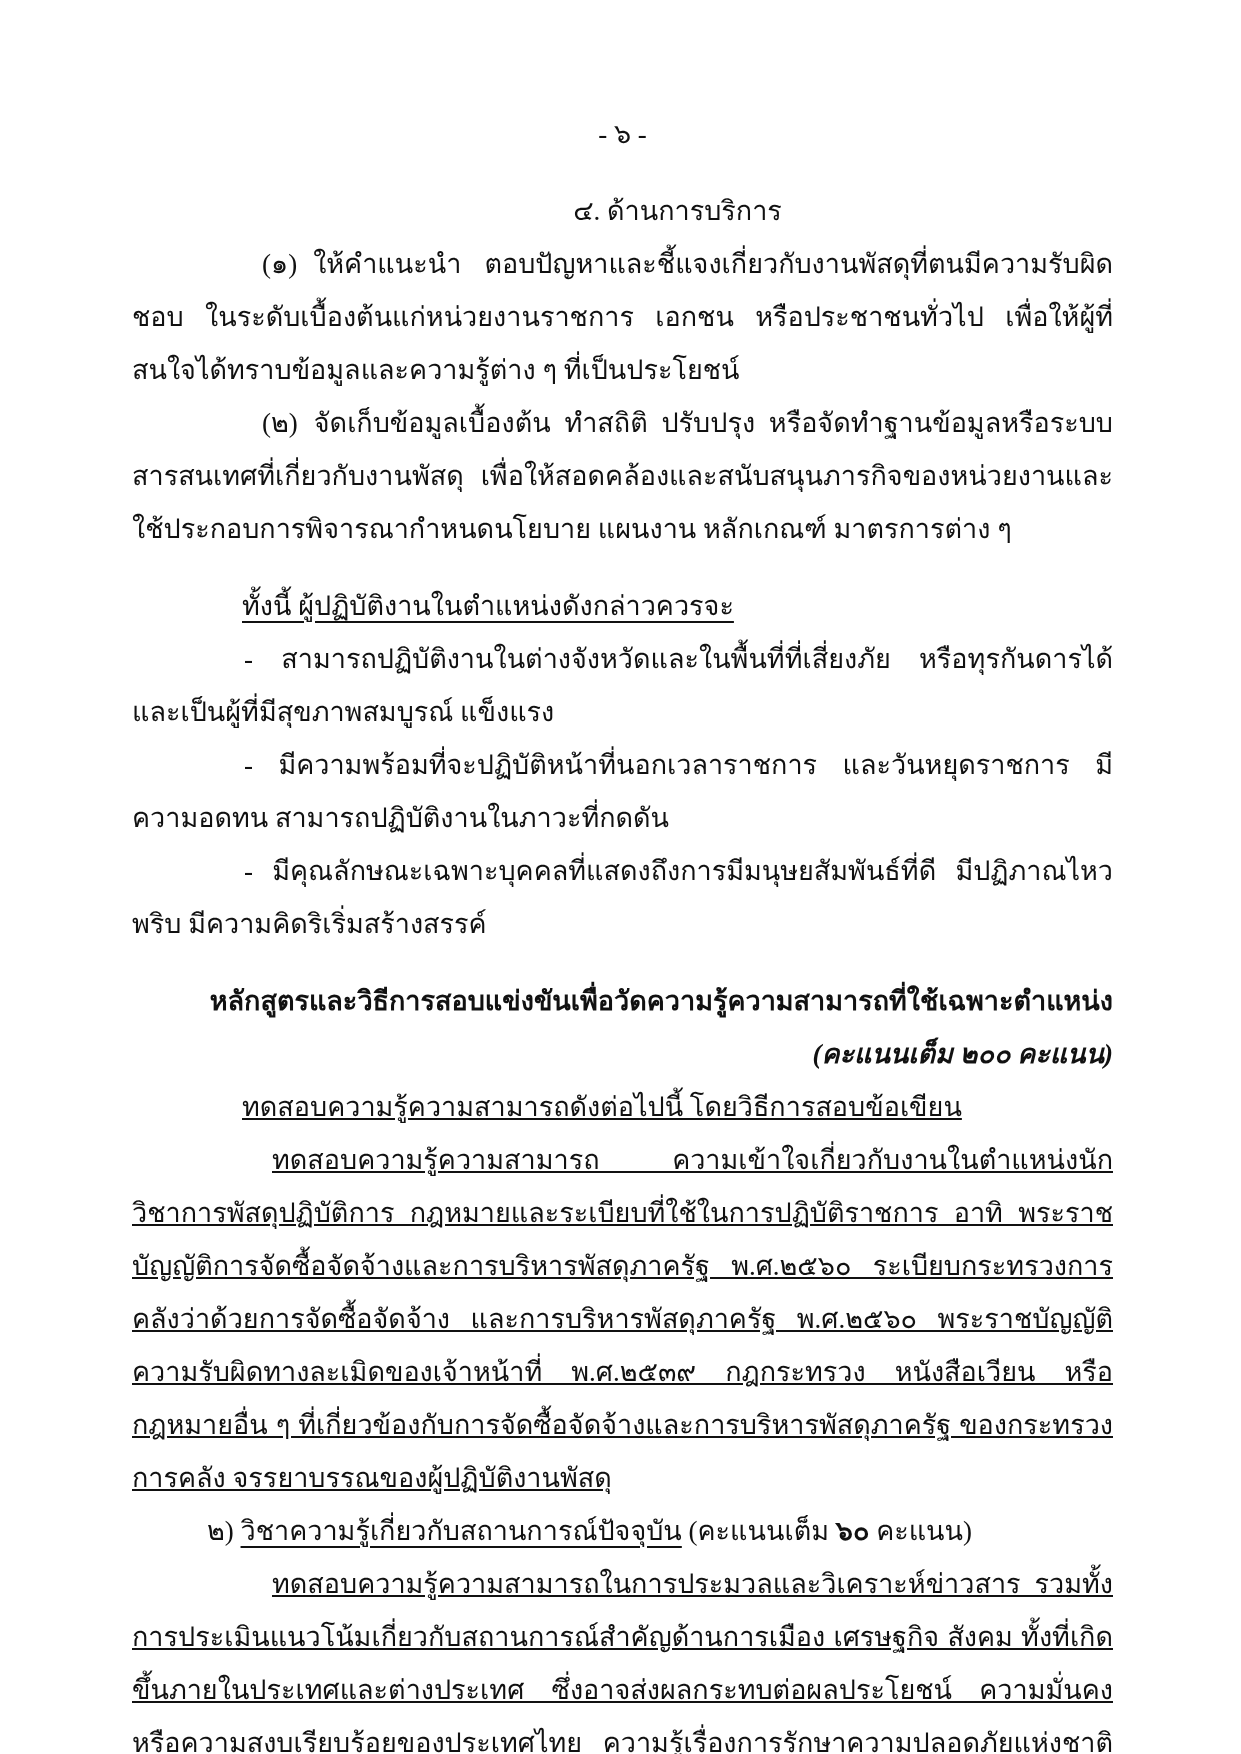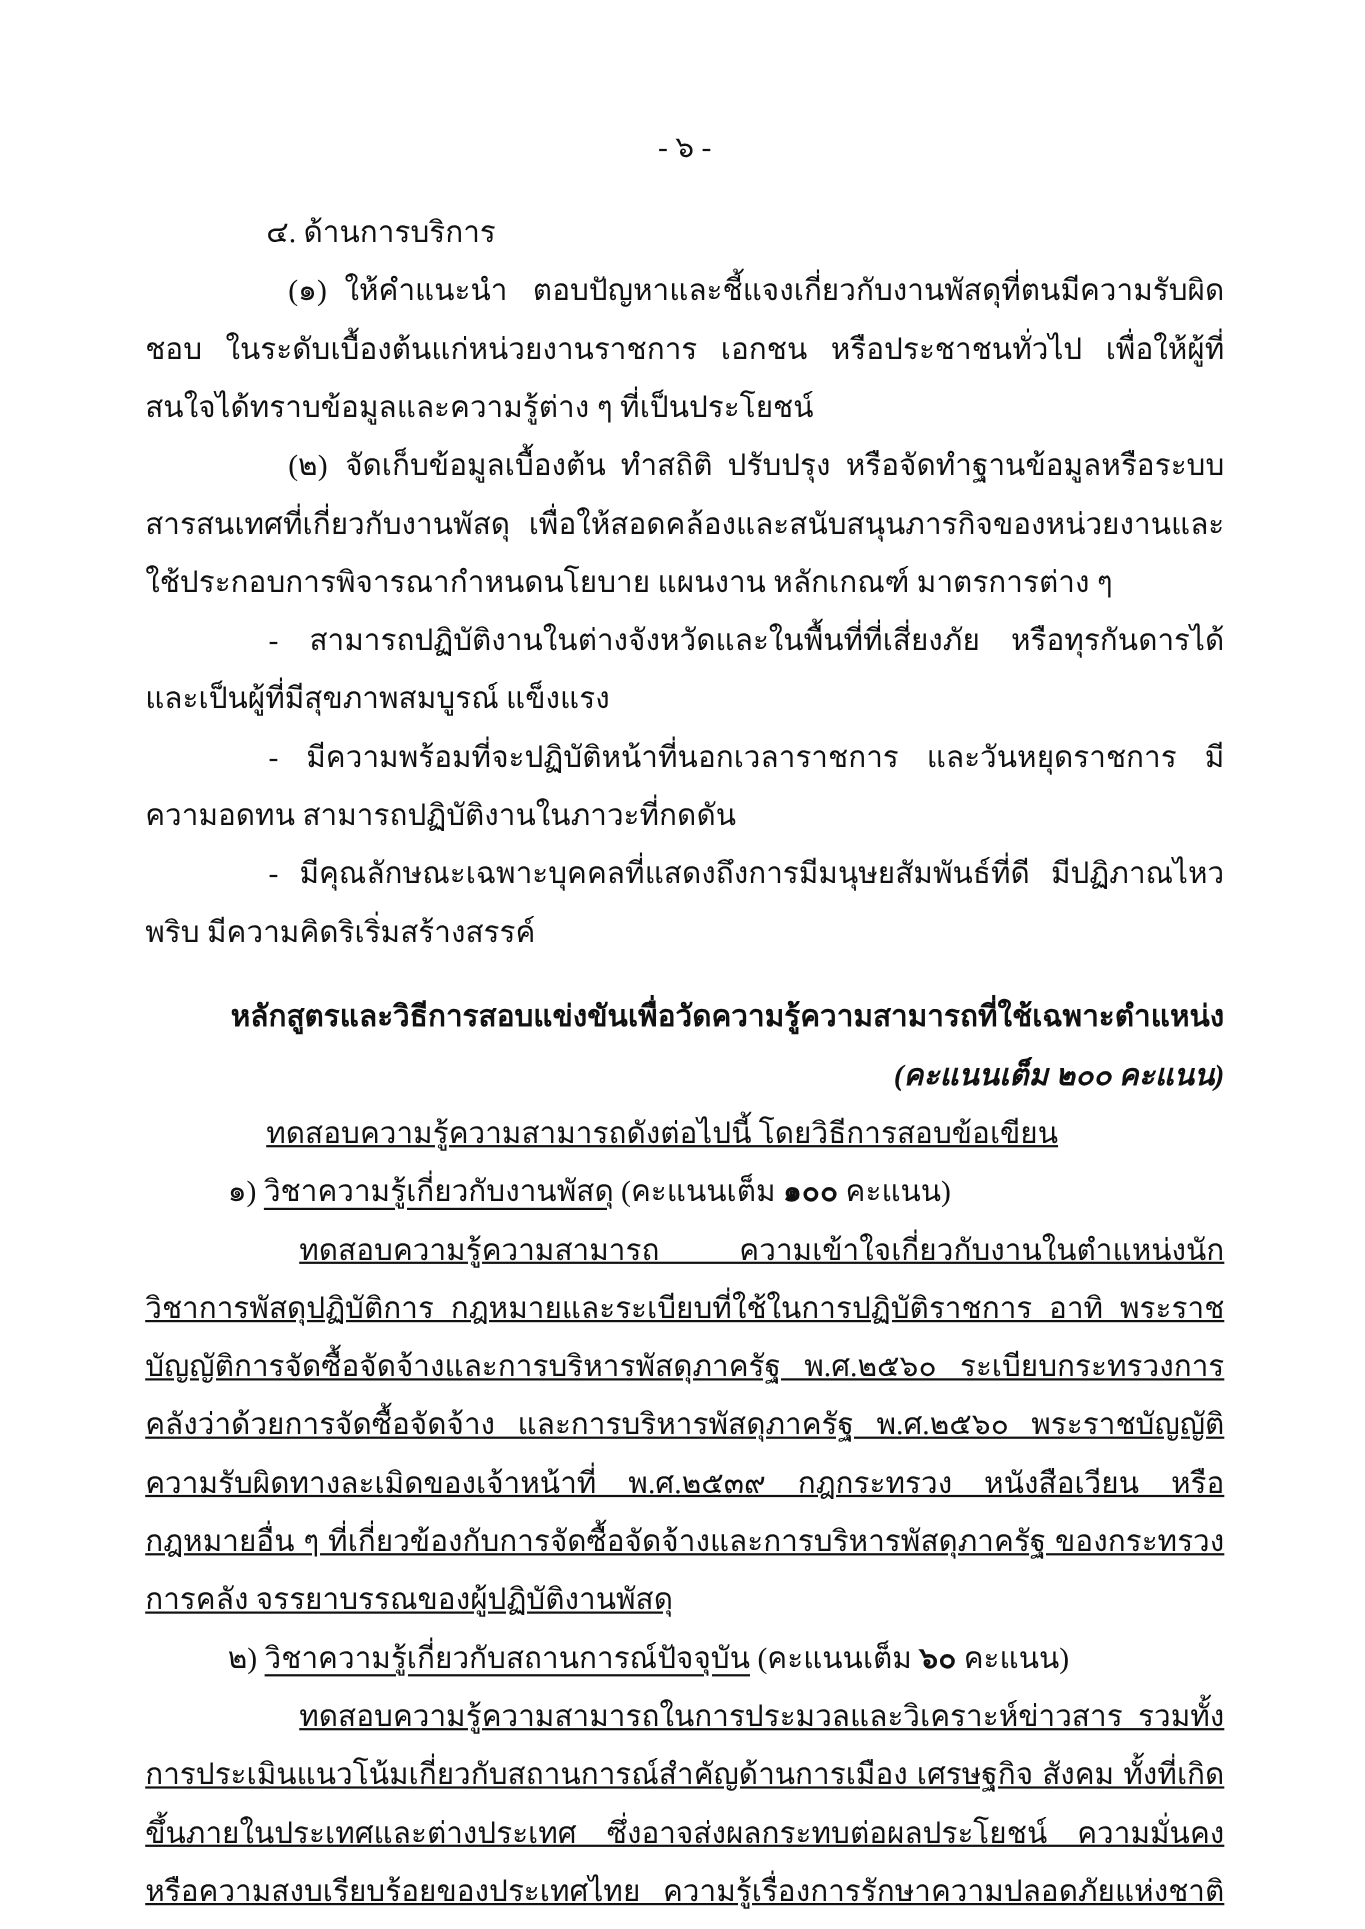--- a/index.html
+++ b/index.html
@@ -24,21 +24,21 @@
   p {
     margin: 0;
     text-align: justify;
   }
   .page-number {
     text-align: center;
     margin-bottom: 24px;
   }
   .section-heading {
     text-indent: 110px;
-    text-align: left;
+    text-align: center;
   }
   .duty-par {
     text-indent: 130px;
   }
   .item-num {
     margin-right: 16px;
   }
   .qualities-heading {
     margin-top: 24px;
     text-indent: 110px;
@@ -86,30 +86,30 @@
 <div class="page">
 
   <p class="page-number">- ๖ -</p>
 
   <p class="section-heading">๔. ด้านการบริการ</p>
 
   <p class="duty-par"><span class="item-num">(๑)</span><span>ให้คำแนะนำ ตอบปัญหาและชี้แจงเกี่ยวกับงานพัสดุที่ตนมีความรับผิดชอบ ในระดับเบื้องต้นแก่หน่วยงานราชการ เอกชน หรือประชาชนทั่วไป เพื่อให้ผู้ที่สนใจได้ทราบข้อมูลและความรู้ต่าง ๆ ที่เป็นประโยชน์</span></p>
 
   <p class="duty-par"><span class="item-num">(๒)</span><span>จัดเก็บข้อมูลเบื้องต้น ทำสถิติ ปรับปรุง หรือจัดทำฐานข้อมูลหรือระบบสารสนเทศที่เกี่ยวกับงานพัสดุ เพื่อให้สอดคล้องและสนับสนุนภารกิจของหน่วยงานและใช้ประกอบการพิจารณากำหนดนโยบาย แผนงาน หลักเกณฑ์ มาตรการต่าง ๆ</span></p>
 
+  <p class="qualities-heading"><span class="u-text">ทั้งนี้ ผู้ปฏิบัติงานในตำแหน่งดังกล่าวควรจะ</span></p>
 
   <p class="bullet-par">- สามารถปฏิบัติงานในต่างจังหวัดและในพื้นที่ที่เสี่ยงภัย หรือทุรกันดารได้ และเป็นผู้ที่มีสุขภาพสมบูรณ์ แข็งแรง</p>
   <p class="bullet-par">- มีความพร้อมที่จะปฏิบัติหน้าที่นอกเวลาราชการ และวันหยุดราชการ มีความอดทน สามารถปฏิบัติงานในภาวะที่กดดัน</p>
   <p class="bullet-par">- มีคุณลักษณะเฉพาะบุคคลที่แสดงถึงการมีมนุษยสัมพันธ์ที่ดี มีปฏิภาณไหวพริบ มีความคิดริเริ่มสร้างสรรค์</p>
 
   <p class="exam-heading"><span>หลักสูตรและวิธีการสอบแข่งขันเพื่อวัดความรู้ความสามารถที่ใช้เฉพาะตำแหน่ง</span> <span class="score-note">(คะแนนเต็ม ๒๐๐ คะแนน)</span></p>
 
   <p class="exam-intro">ทดสอบความรู้ความสามารถดังต่อไปนี้  โดยวิธีการสอบข้อเขียน</p>
 
-  <p class="subject-line"><span>๑)</span> <span class="subject-name">วิชาความรู้เกี่ยวกับงานพัสดุ</span> <span>(คะแนนเต็ม</span> <span class="score-bold">๑๐๐</span> <span>คะแนน)</span></p>
 
   <p class="subject-desc">ทดสอบความรู้ความสามารถ ความเข้าใจเกี่ยวกับงานในตำแหน่งนักวิชาการพัสดุปฏิบัติการ กฎหมายและระเบียบที่ใช้ในการปฏิบัติราชการ อาทิ พระราชบัญญัติการจัดซื้อจัดจ้างและการบริหารพัสดุภาครัฐ พ.ศ.๒๕๖๐ ระเบียบกระทรวงการคลังว่าด้วยการจัดซื้อจัดจ้าง และการบริหารพัสดุภาครัฐ พ.ศ.๒๕๖๐ พระราชบัญญัติความรับผิดทางละเมิดของเจ้าหน้าที่ พ.ศ.๒๕๓๙ กฎกระทรวง หนังสือเวียน หรือกฎหมายอื่น ๆ ที่เกี่ยวข้องกับการจัดซื้อจัดจ้างและการบริหารพัสดุภาครัฐ ของกระทรวงการคลัง จรรยาบรรณของผู้ปฏิบัติงานพัสดุ</p>
 
   <p class="subject-line"><span>๒)</span> <span class="subject-name">วิชาความรู้เกี่ยวกับสถานการณ์ปัจจุบัน</span> <span>(คะแนนเต็ม</span> <span class="score-bold">๖๐</span> <span>คะแนน)</span></p>
 
   <p class="subject-desc">ทดสอบความรู้ความสามารถในการประมวลและวิเคราะห์ข่าวสาร รวมทั้งการประเมินแนวโน้มเกี่ยวกับสถานการณ์สำคัญด้านการเมือง เศรษฐกิจ สังคม ทั้งที่เกิดขึ้นภายในประเทศและต่างประเทศ ซึ่งอาจส่งผลกระทบต่อผลประโยชน์ ความมั่นคง หรือความสงบเรียบร้อยของประเทศไทย ความรู้เรื่องการรักษาความปลอดภัยแห่งชาติ และทักษะความเข้าใจและการใช้เทคโนโลยีดิจิทัล</p>
 
 </div>
 
 </body></html>

